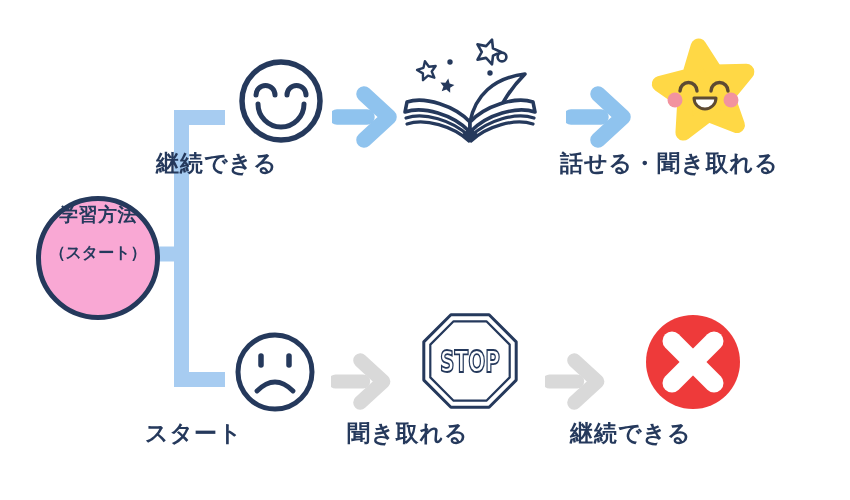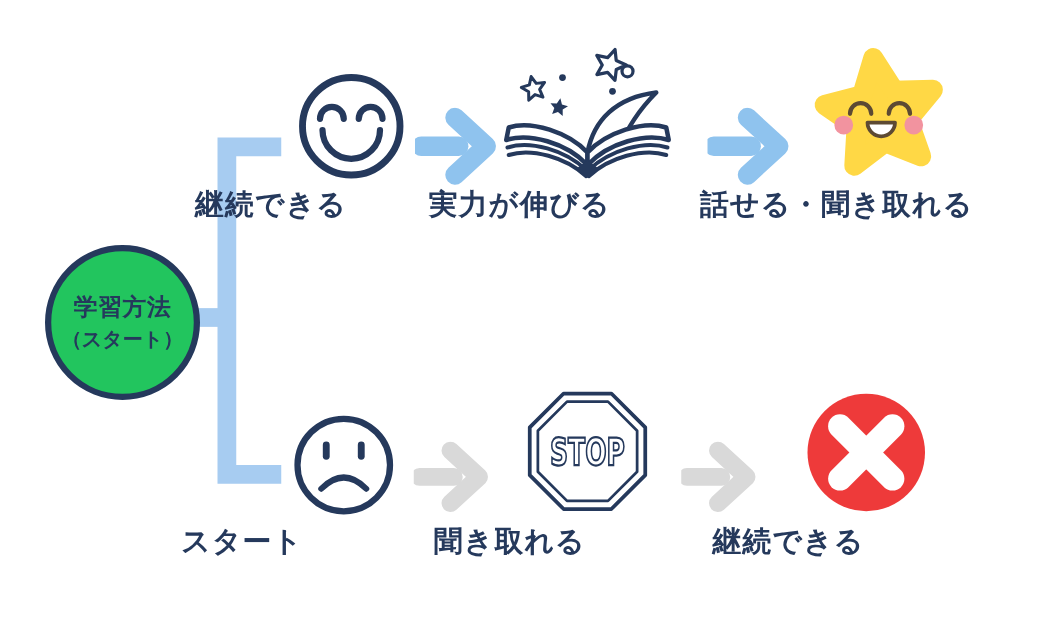--- a/index.html
+++ b/index.html
@@ -13,26 +13,26 @@
     --face-brown:#5d4a33;
   }
   html,body{margin:0;padding:0;background:#fff;}
   .canvas{
     position:relative;width:850px;height:500px;background:#ffffff;overflow:hidden;
     font-family:"DejaVu Sans",sans-serif;
   }
   .abs{position:absolute;}
   .start-circle{
     position:absolute;left:36px;top:196px;width:114px;height:114px;
-    border:5px solid var(--navy);border-radius:50%;background:#22c55e;
-    display:flex;flex-direction:column;align-items:center;justify-content:center;
+    border:5px solid var(--navy);border-radius:50%;background:#f9a8d4;
+    display:flex;flex-direction:column;align-items:center;
     color:var(--navy);font-weight:700;text-align:center;line-height:1.45;
   }
   .start-circle .l1{font-size:19px;letter-spacing:0.5px;}
-  .start-circle .l2{font-size:16px;letter-spacing:0px;}
+  .start-circle .l2{font-size:16px;letter-spacing:0px;margin-top:12px;}
   .label{
     position:absolute;color:var(--navy);font-weight:700;font-size:23px;
     letter-spacing:1px;text-align:left;white-space:nowrap;
   }
   .nav-stroke{stroke:var(--navy);fill:none;stroke-linecap:round;stroke-linejoin:round;}
   .nav-open{fill:#ffffff;stroke:var(--navy);stroke-linejoin:round;}
   .nav-solid{fill:var(--navy);stroke:none;}
   .arrow-path{fill:none;stroke-linecap:round;stroke-linejoin:round;stroke-width:15.5px;}
   .arrow-blue .arrow-path{stroke:var(--arrow-blue);}
   .arrow-gray .arrow-path{stroke:var(--arrow-gray);}
@@ -104,21 +104,20 @@
     <g transform="translate(62,64)">
       <circle cx="-30" cy="4" r="7.5" fill="var(--cheek-pink)"></circle>
       <circle cx="26" cy="4" r="7.5" fill="var(--cheek-pink)"></circle>
       <path fill="none" stroke="var(--face-brown)" stroke-width="3.4" stroke-linecap="round" d="M-25,-5 a8.5,8.5 0 0 1 17,0"></path>
       <path fill="none" stroke="var(--face-brown)" stroke-width="3.4" stroke-linecap="round" d="M6,-5 a8.5,8.5 0 0 1 17,0"></path>
       <path fill="#ffffff" stroke="var(--face-brown)" stroke-width="3" stroke-linejoin="round" d="M-11,2 A11,11 0 0 0 11,2 Z"></path>
     </g>
   </svg>
 
   <div class="label" style="left:156px;top:148px;width:250px">継続できる</div>
-  <div class="label" style="left:343px;top:148px;width:250px">実力が伸びる</div>
   <div class="label" style="left:560px;top:148px;width:300px">話せる・聞き取れる</div>
 
   <svg class="abs" style="left:231px;top:328px" width="88" height="88" viewBox="0 0 88 88">
     <circle cx="44" cy="44" r="37" fill="#fff" stroke="var(--navy)" stroke-width="5"></circle>
     <path class="nav-stroke" stroke-width="5.5" d="M30,28 L30,37"></path>
     <path class="nav-stroke" stroke-width="5.5" d="M58,28 L58,37"></path>
     <path class="nav-stroke" stroke-width="4.8" d="M26,63 Q44,45 62,63"></path>
   </svg>
 
   <svg class="abs arrow-gray" style="left:331px;top:353px" width="66" height="57" viewBox="0 0 72 62">

